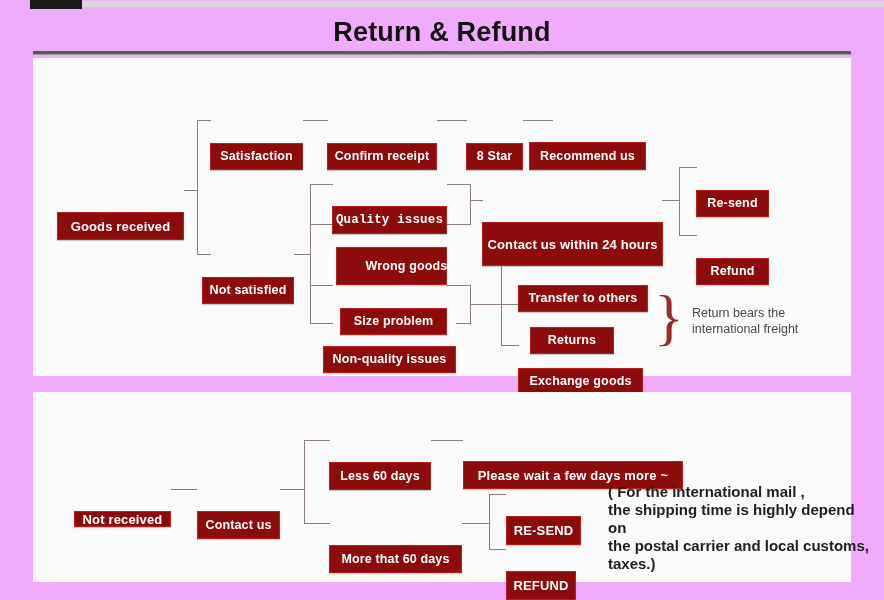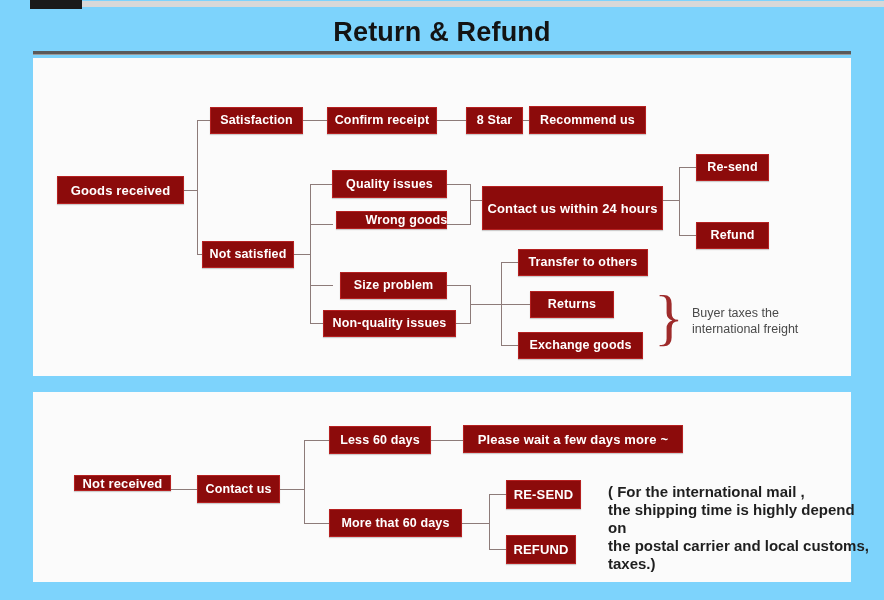--- a/index.html
+++ b/index.html
@@ -8,21 +8,21 @@
     padding: 0;
     background: #ffffff;
   }
   body {
     font-family: "Liberation Sans", sans-serif;
   }
   #page {
     position: relative;
     width: 884px;
     height: 600px;
-    background: #7dd3fc;
+    background: #f0abfc;
     overflow: hidden;
   }
 
   
   .top-marker {
     position: absolute;
     left: 30px;
     top: 0px;
     width: 52px;
     height: 9px;
@@ -78,20 +78,21 @@
     font-weight: bold;
     font-size: 12.5px;
     line-height: 1;
     display: flex;
     align-items: center;
     justify-content: center;
     text-align: center;
     letter-spacing: 0.15px;
     box-shadow: 0 1px 1px rgba(0,0,0,0.18);
     white-space: nowrap;
+    margin-top: 36px;
   }
   .node.big { font-size: 13px; }
 
   
   .conn {
     position: absolute;
     background: #8d7b79;
   }
   .conn.h { height: 1px; }
   .conn.v { width: 1px; }
@@ -175,43 +176,43 @@
   <div class="node" style="left:210px; top:107px; width:93px; height:27px;">Satisfaction</div>
 
   <div class="node" style="left:327px; top:107px; width:110px; height:27px;">Confirm receipt</div>
 
   <div class="node" style="left:466px; top:107px; width:57px; height:27px;">8 Star</div>
 
   <div class="node" style="left:529px; top:106px; width:117px; height:28px;">Recommend us</div>
 
   <div class="node" style="left:202px; top:241px; width:92px; height:27px;">Not satisfied</div>
 
-  <div class="node" style="left:332px; top:170px; width:115px; height:28px;">Quality issues</div>
-
-  <div class="node" style="left:336px; top:211px; width:111px; height:18px;padding-left:30px;">Wrong goods</div>
+  <div class="node" style="left:332px; top:170px; width:115px; height:28px;font-family:Liberation Mono, monospace;">Quality issues</div>
+
+  <div class="node" style="left:336px; top:211px; width:111px; height:38px;padding-left:30px;">Wrong goods</div>
 
   <div class="node big" style="left:482px; top:186px; width:181px; height:44px;">Contact us within 24 hours</div>
 
   <div class="node" style="left:696px; top:154px; width:73px; height:27px;">Re-send</div>
 
   <div class="node" style="left:696px; top:222px; width:73px; height:27px;">Refund</div>
 
   <div class="node" style="left:340px; top:272px; width:107px; height:27px;">Size problem</div>
 
   <div class="node" style="left:323px; top:310px; width:133px; height:27px;">Non-quality issues</div>
 
   <div class="node" style="left:518px; top:249px; width:130px; height:27px;">Transfer to others</div>
 
   <div class="node" style="left:530px; top:291px; width:84px; height:27px;">Returns</div>
 
   <div class="node" style="left:518px; top:332px; width:125px; height:27px;">Exchange goods</div>
 
   <div class="brace" style="left:654px; top:286px;">}</div>
 
-  <div class="note" style="left:692px; top:305px; width:180px; white-space: pre-line;">Buyer taxes the
+  <div class="note" style="left:692px; top:305px; width:180px; white-space: pre-line;">Return bears the
 international freight</div>
 
   <div class="panel panel-2"></div>
 
   <div class="conn h" style="left:171px; top:489px; width:26px;"></div>
   <div class="conn h" style="left:280px; top:489px; width:25px;"></div>
   <div class="conn v" style="left:304px; top:440px; height:84px;"></div>
   <div class="conn h" style="left:304px; top:440px; width:26px;"></div>
   <div class="conn h" style="left:304px; top:523px; width:26px;"></div>
 

